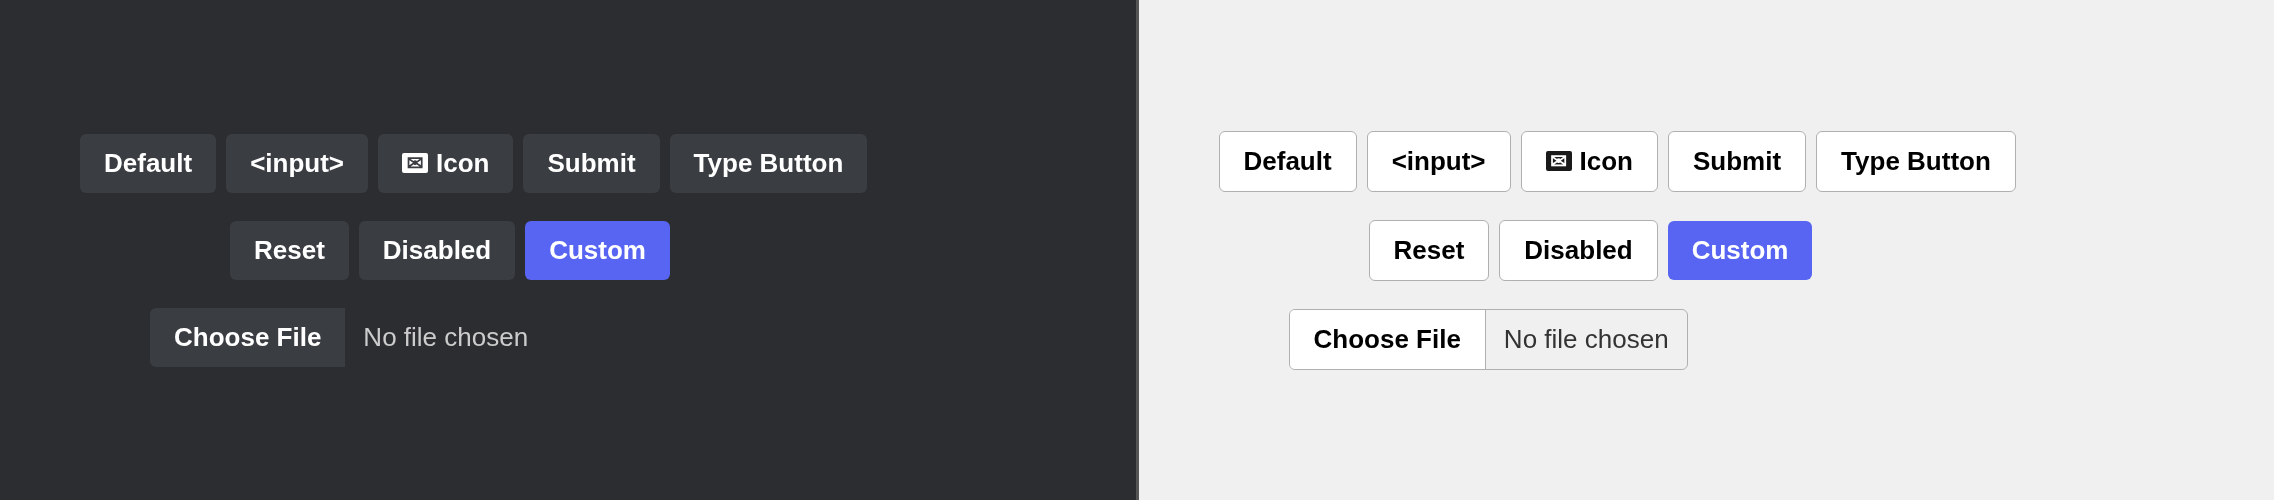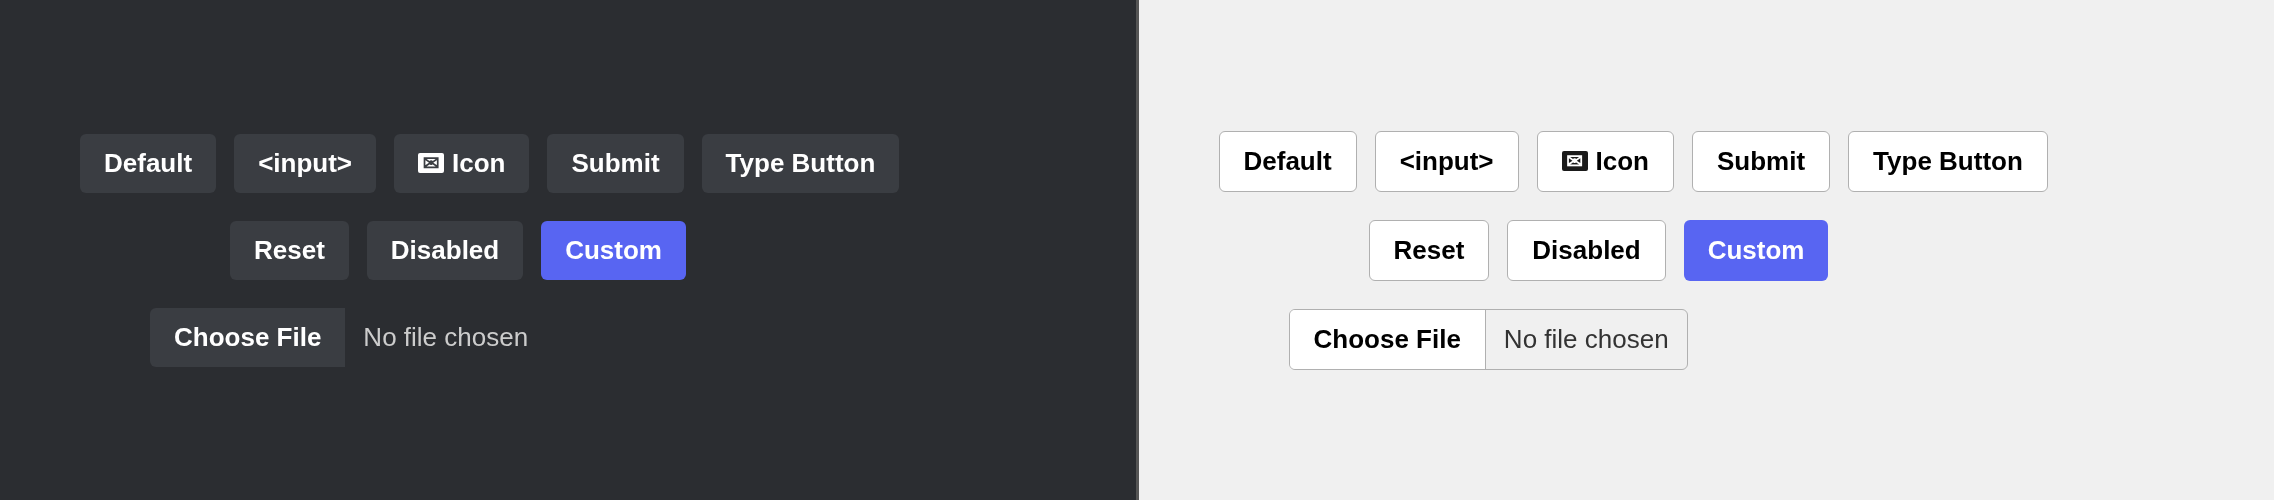--- a/index.html
+++ b/index.html
@@ -27,21 +27,22 @@
     .panel-dark {
       background-color: #2b2d31;
     }
 
     .panel-light {
       background-color: #f0f0f0;
     }
 
     .row {
       display: flex;
-      gap: 18px;
+      align-items: center;
+      gap: 10px;
       margin-bottom: 28px;
     }
 
     .row:last-child {
       margin-bottom: 0;
     }
 
     
     .btn-dark {
       background-color: #3a3d42;

